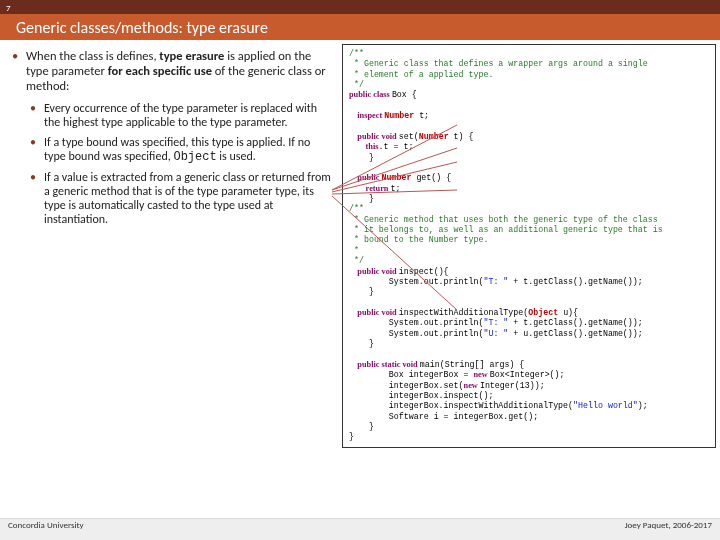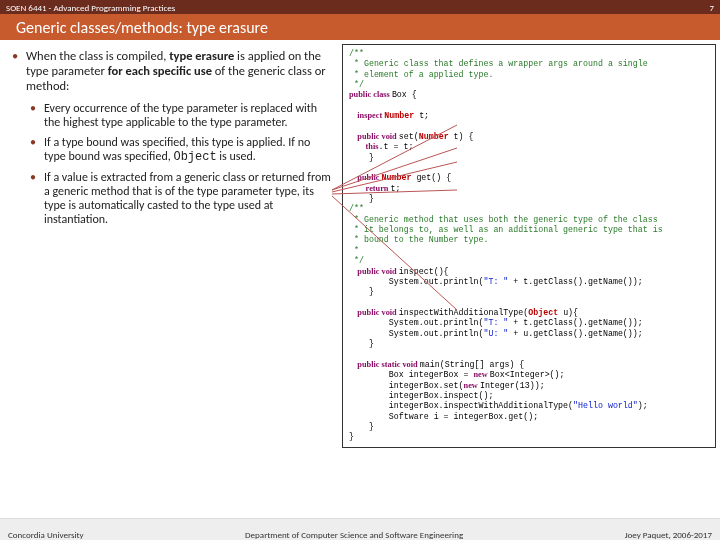--- a/index.html
+++ b/index.html
@@ -83,51 +83,50 @@
   .footer {
     position: absolute;
     bottom: 0;
     left: 0;
     width: 720px;
     height: 22px;
     background: #eee;
     border-top: 1px solid #ddd;
     font-size: 9px;
     display: flex;
-    align-items: flex-end;
+    align-items: flex-start;
     justify-content: space-between;
     padding: 0 8px;
     color: #333;
   }
   .arrows {
     position: absolute;
     pointer-events: none;
   }
   b { font-weight: 700; }
   code.inline { font-family: "Courier New", monospace; }
 </style>
 </head>
 <body>
 
 <div class="header-bar">
-  <span>SOEN 6441 - Advanced Programming Practices</span>
   <span>7</span>
 </div>
 
 <div class="title-bar">
   <span>Generic classes/methods: type erasure</span>
 </div>
 
 <div class="content">
   <div class="left">
 
     <div class="main-bullet">
       <div class="dot">•</div>
       <div>
-        <span>When the class is compiled, </span><b>type erasure</b><span> is applied on the type parameter </span><b>for each specific use</b><span> of the generic class or method:</span>
+        <span>When the class is defines, </span><b>type erasure</b><span> is applied on the type parameter </span><b>for each specific use</b><span> of the generic class or method:</span>
       </div>
     </div>
 
     <div class="sub-bullet">
       <div class="dot">•</div>
       <div>Every occurrence of the type parameter is replaced with the highest type applicable to the type parameter.</div>
     </div>
 
     <div class="sub-bullet">
       <div class="dot">•</div>
@@ -187,15 +186,14 @@
 <span>        integerBox.inspect();</span>
 <span>        integerBox.inspectWithAdditionalType(</span><span class="str">"Hello world"</span><span>);</span>
 <span>        Software i = integerBox.get();</span>
 <span>    }</span>
 <span>}</span></div>
   </div>
 </div>
 
 <div class="footer">
   <span>Concordia University</span>
-  <span>Department of Computer Science and Software Engineering</span>
   <span>Joey Paquet, 2006-2017</span>
 </div>
 
 </body></html>

